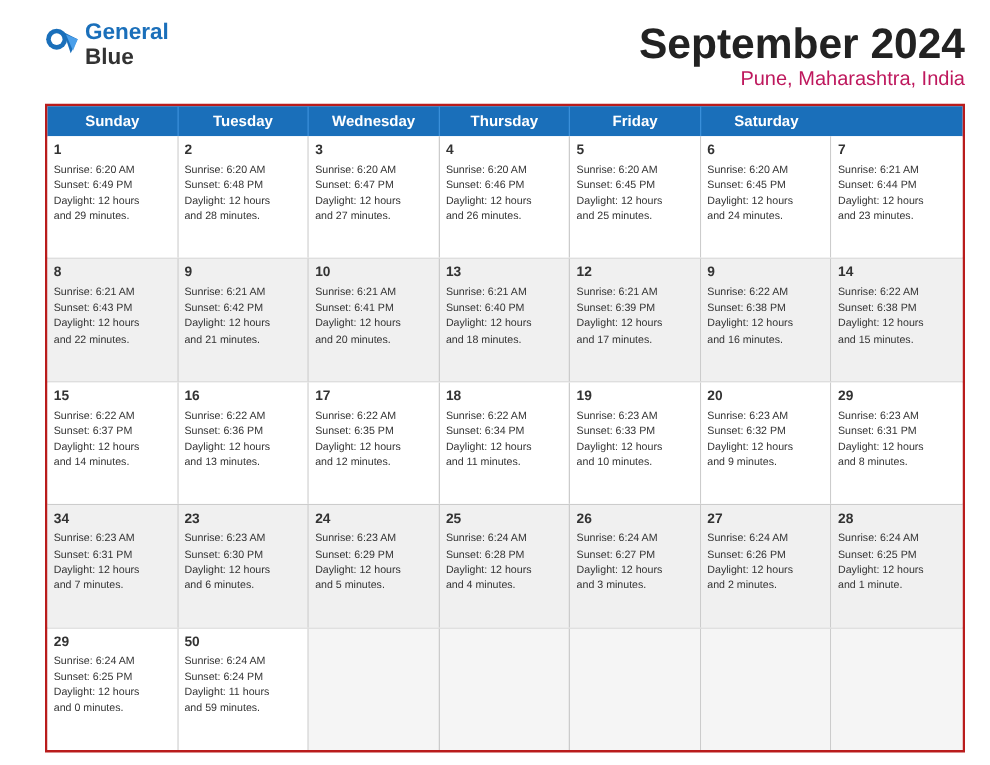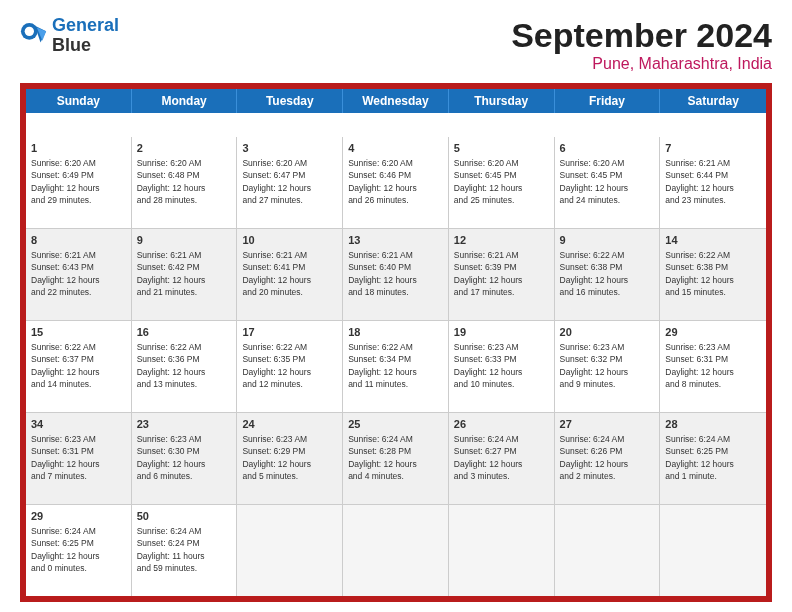--- a/index.html
+++ b/index.html
@@ -6,21 +6,21 @@
     body {
       width: 792px;
       height: 612px;
       font-family: Arial, sans-serif;
       background: #fff;
       overflow: hidden;
     }
     .page {
       width: 792px;
       height: 612px;
-      padding: 16px 20px 10px 20px;
+      padding: 16px 20px 10px 36px;
       display: flex;
       flex-direction: column;
       justify-content: center;
     }
     .header {
       display: flex;
       justify-content: space-between;
       align-items: flex-start;
       margin-bottom: 10px;
     }
@@ -51,22 +51,21 @@
       color: #222;
     }
     .subtitle {
       font-size: 16px;
       color: #be185d;
     }
     .calendar {
       flex: 1;
       display: flex;
       flex-direction: column;
-      border: 6px solid #b91c1c;
-      gap: 24px;
+      border: 2px solid #b91c1c;
     }
     .cal-header {
       display: grid;
       grid-template-columns: repeat(7, 1fr);
       background: #1a6fba;
     }
     .cal-header-cell {
       color: #fff;
       font-size: 12px;
       font-weight: bold;
@@ -130,21 +129,20 @@
     </div>
     <div class="title-block">
       <div class="month-title">September 2024</div>
       <div class="subtitle">Pune, Maharashtra, India</div>
     </div>
   </div>
 
   <div class="calendar">
     <div class="cal-header" id="cal-header">
         <div class="cal-header-cell">Sunday</div>
-        <div class="cal-header-cell">Monday</div>
         <div class="cal-header-cell">Tuesday</div>
         <div class="cal-header-cell">Wednesday</div>
         <div class="cal-header-cell">Thursday</div>
         <div class="cal-header-cell">Friday</div>
         <div class="cal-header-cell">Saturday</div>
       </div>
     <div class="cal-body" id="cal-body">
         <div class="cal-row">
           <div class="cal-cell"><span class="day-num">1</span><span class="cell-text" style="white-space: pre-wrap;">Sunrise: 6:20 AM
 Sunset: 6:49 PM

